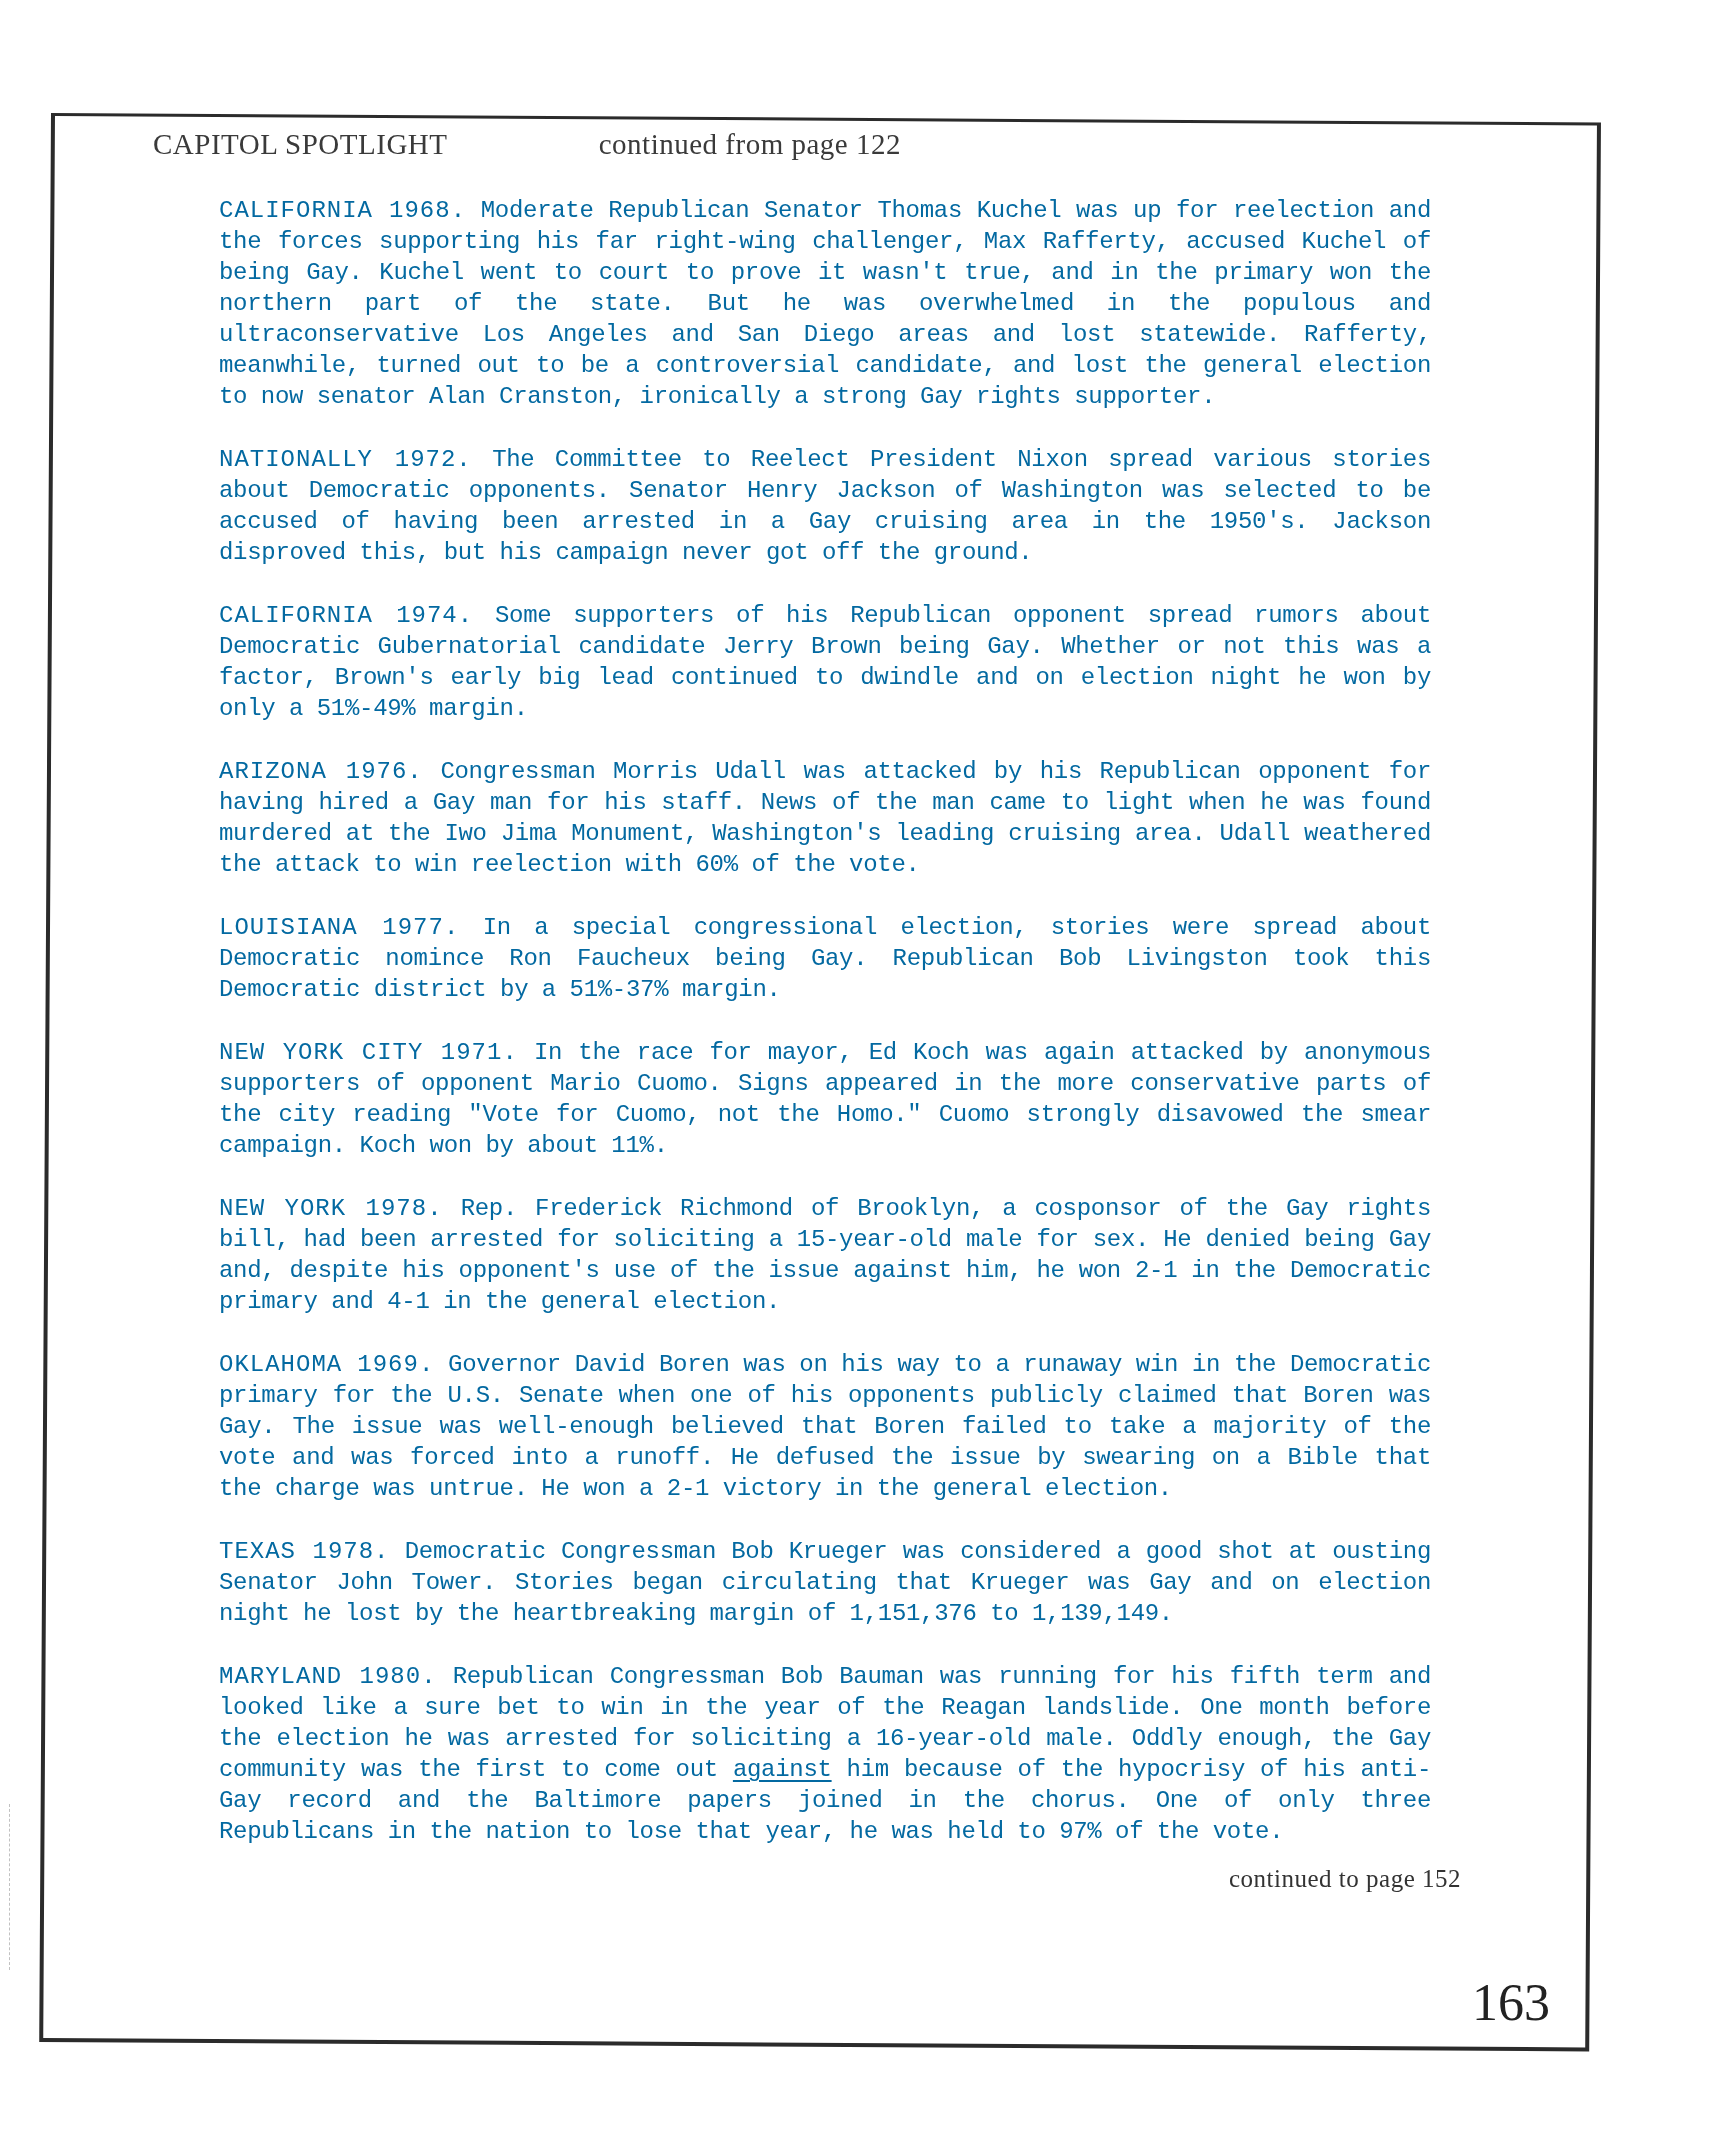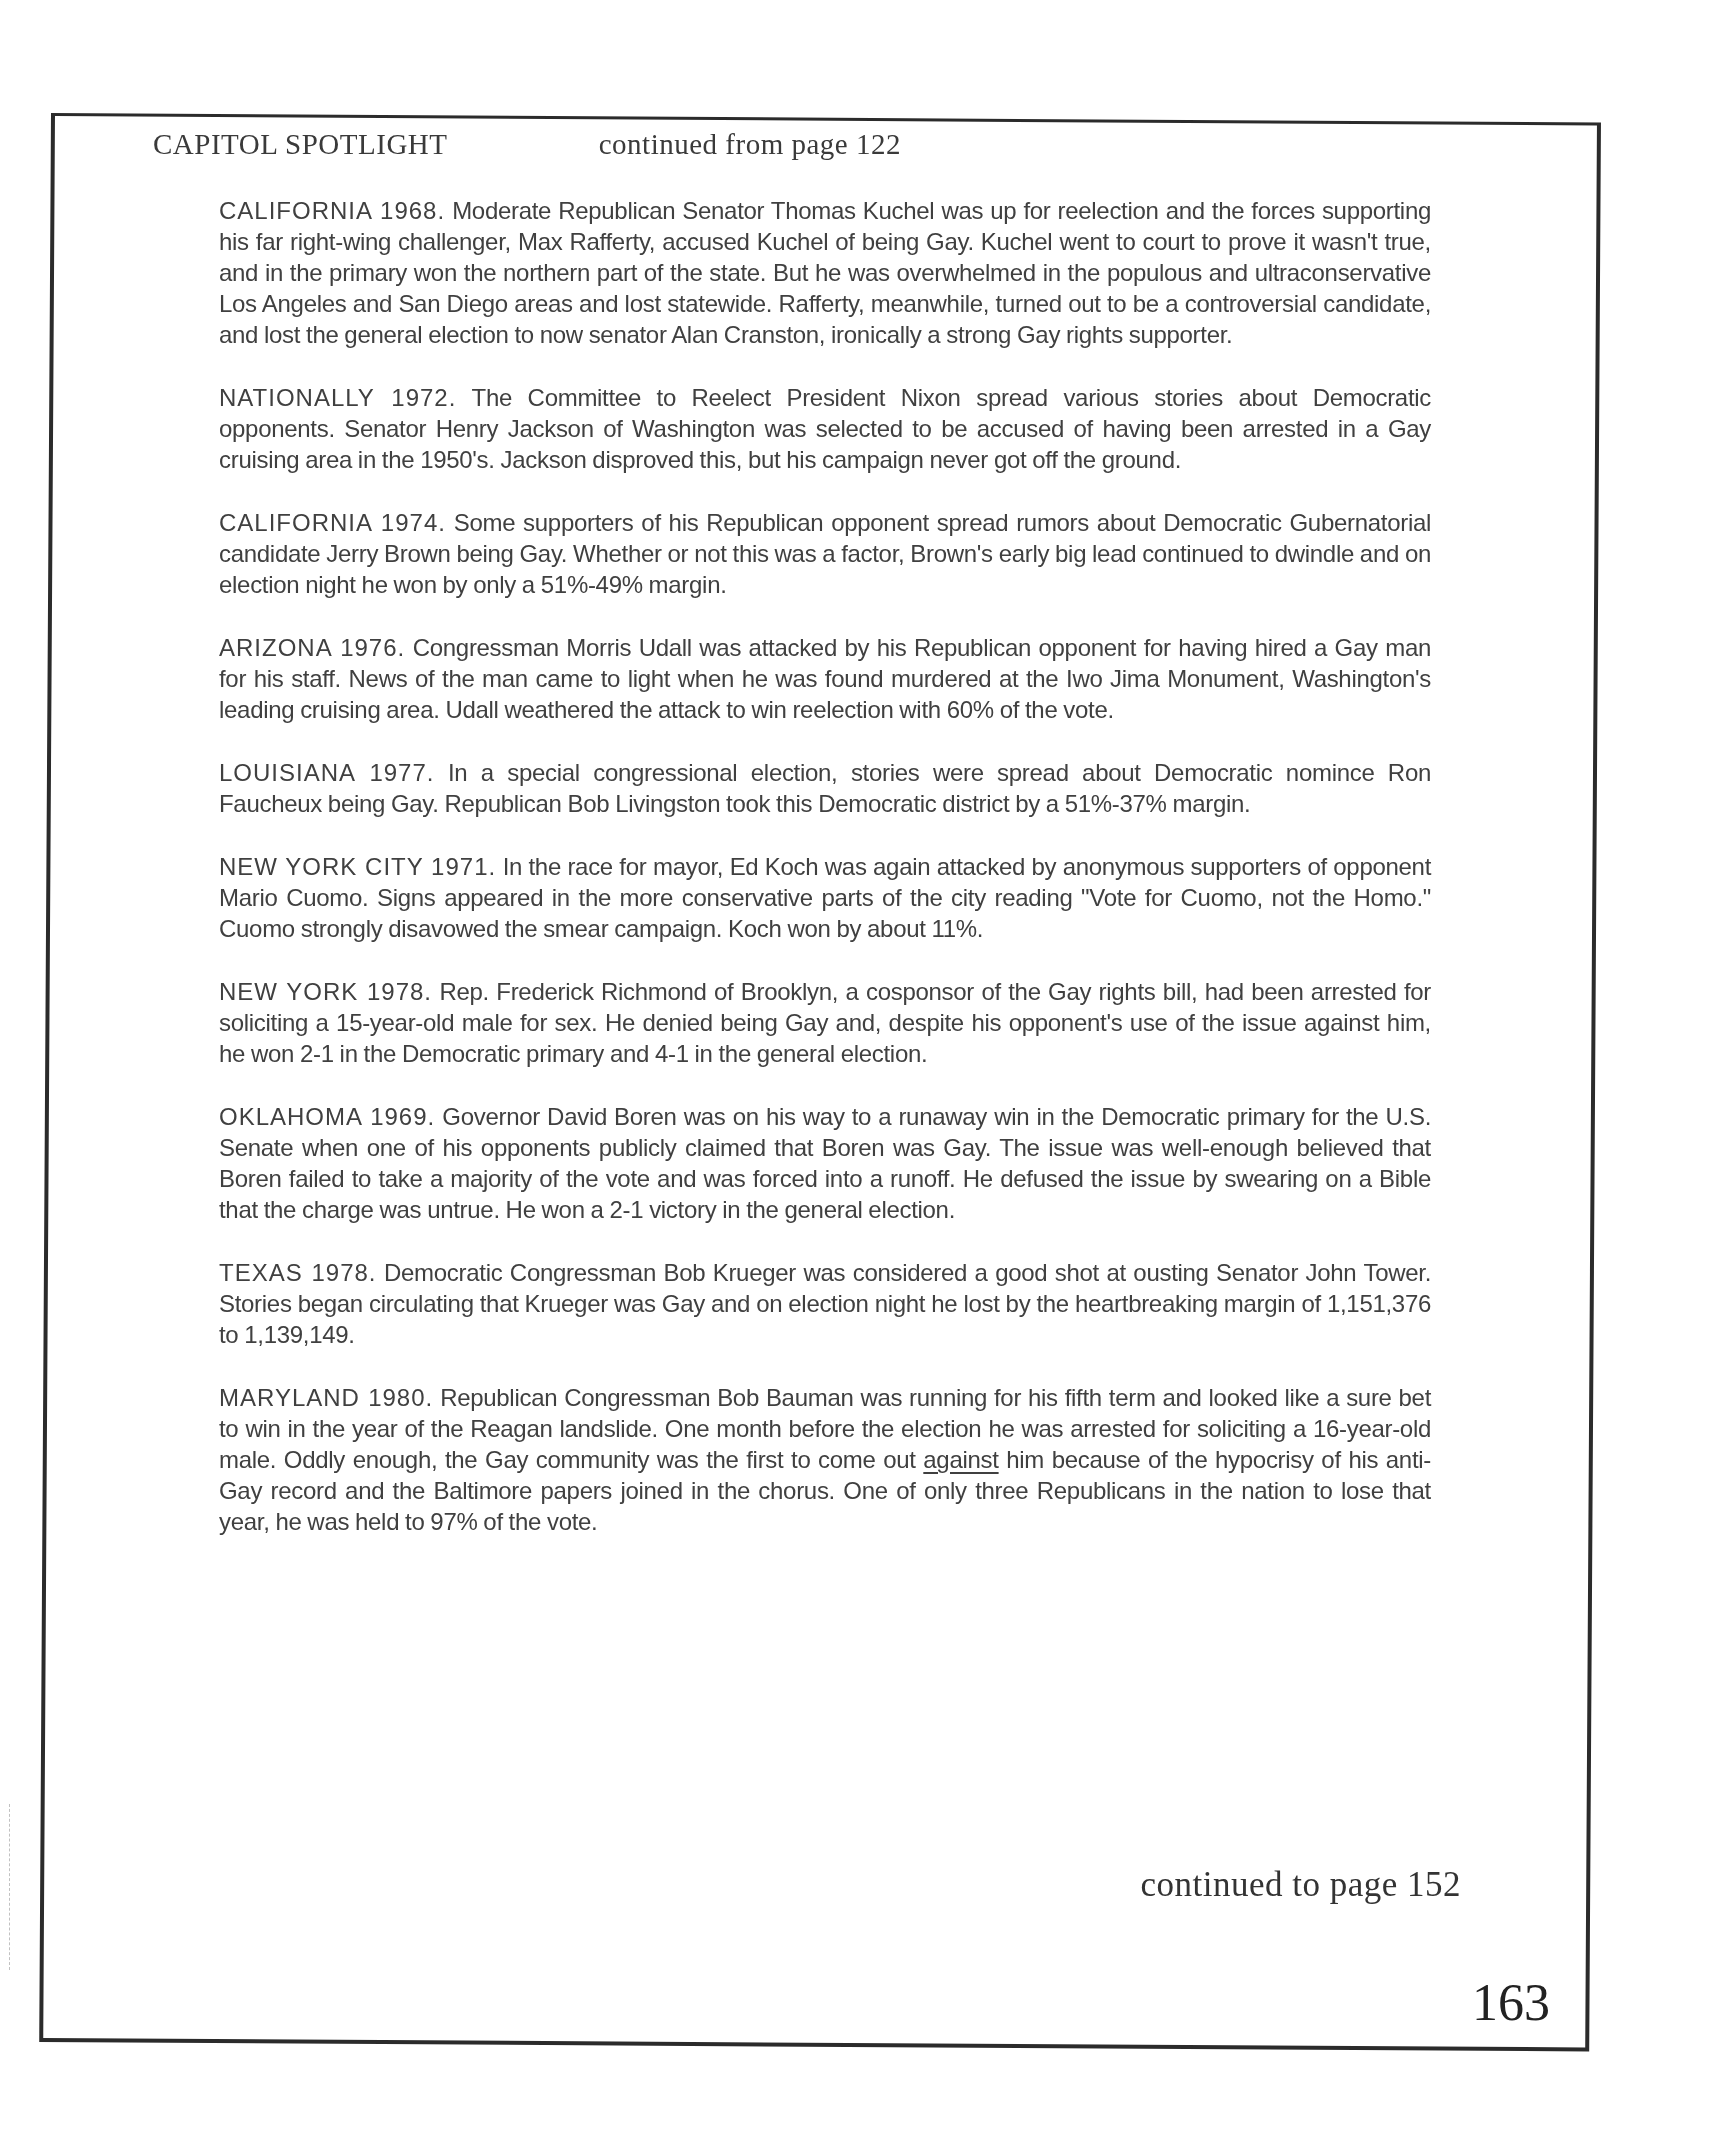--- a/index.html
+++ b/index.html
@@ -39,24 +39,24 @@
   .header .section-title {
     display: inline-block;
     width: 438px;
     margin-left: 28px;
   }
   .article {
     position: absolute;
     left: 219px;
     top: 195px;
     width: 1212px;
-    font-family: Liberation Sans, sans-serif;
+    font-family: Liberation Mono, monospace;
     font-size: 24px;
     line-height: 31px;
-    color: #404040;
+    color: #0369a1;
     text-align: justify;
     letter-spacing: -0.3px;
     word-spacing: -0.5px;
   }
   .entry {
     margin: 0 0 32px 0;
   }
   .entry .place {
     letter-spacing: 1px;
   }
@@ -64,21 +64,21 @@
     text-decoration: underline;
     text-decoration-thickness: 2px;
     text-underline-offset: 3.9px;
     margin-top: 32px;
   }
   .continued-to {
     position: absolute;
     right: 264px;
     top: 1865px;
     font-family: "Liberation Serif", "DejaVu Serif", serif;
-    font-size: 35px;
+    font-size: 25px;
     color: #333;
     letter-spacing: 0.5px;
   }
   .page-number {
     position: absolute;
     left: 1472px;
     top: 1973px;
     font-family: Liberation Serif, serif;
     font-size: 52px;
     color: #222;

